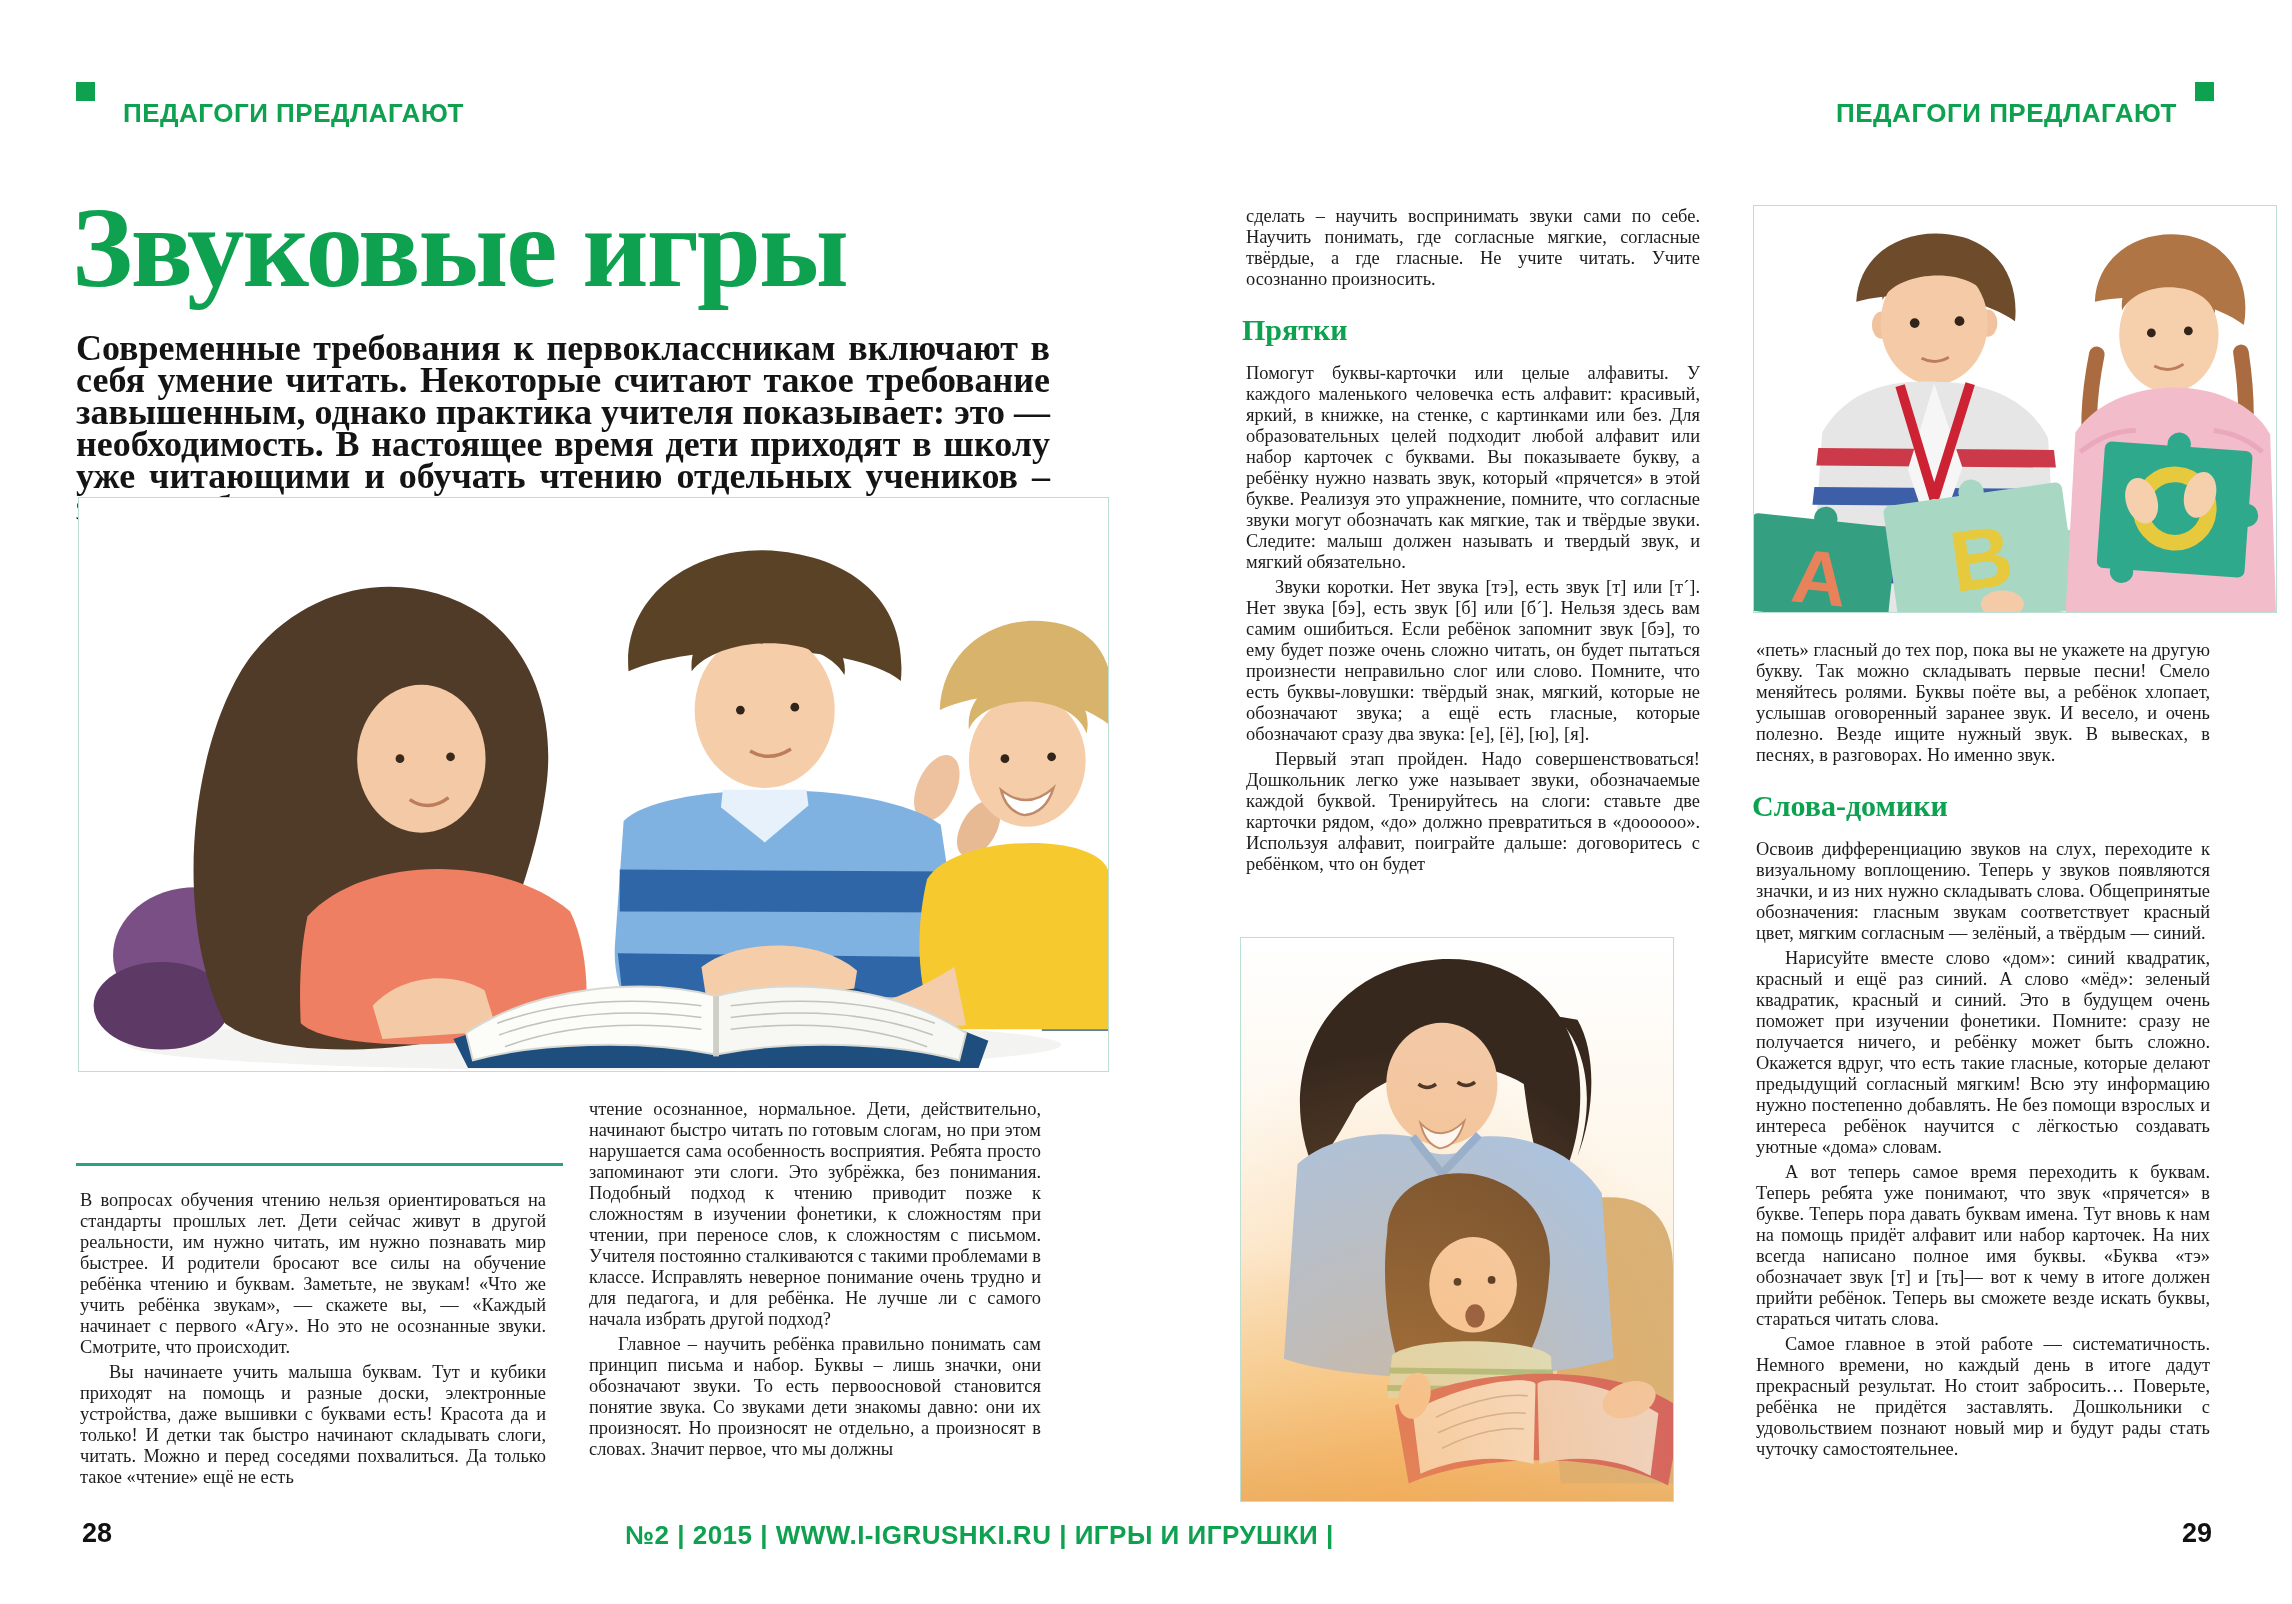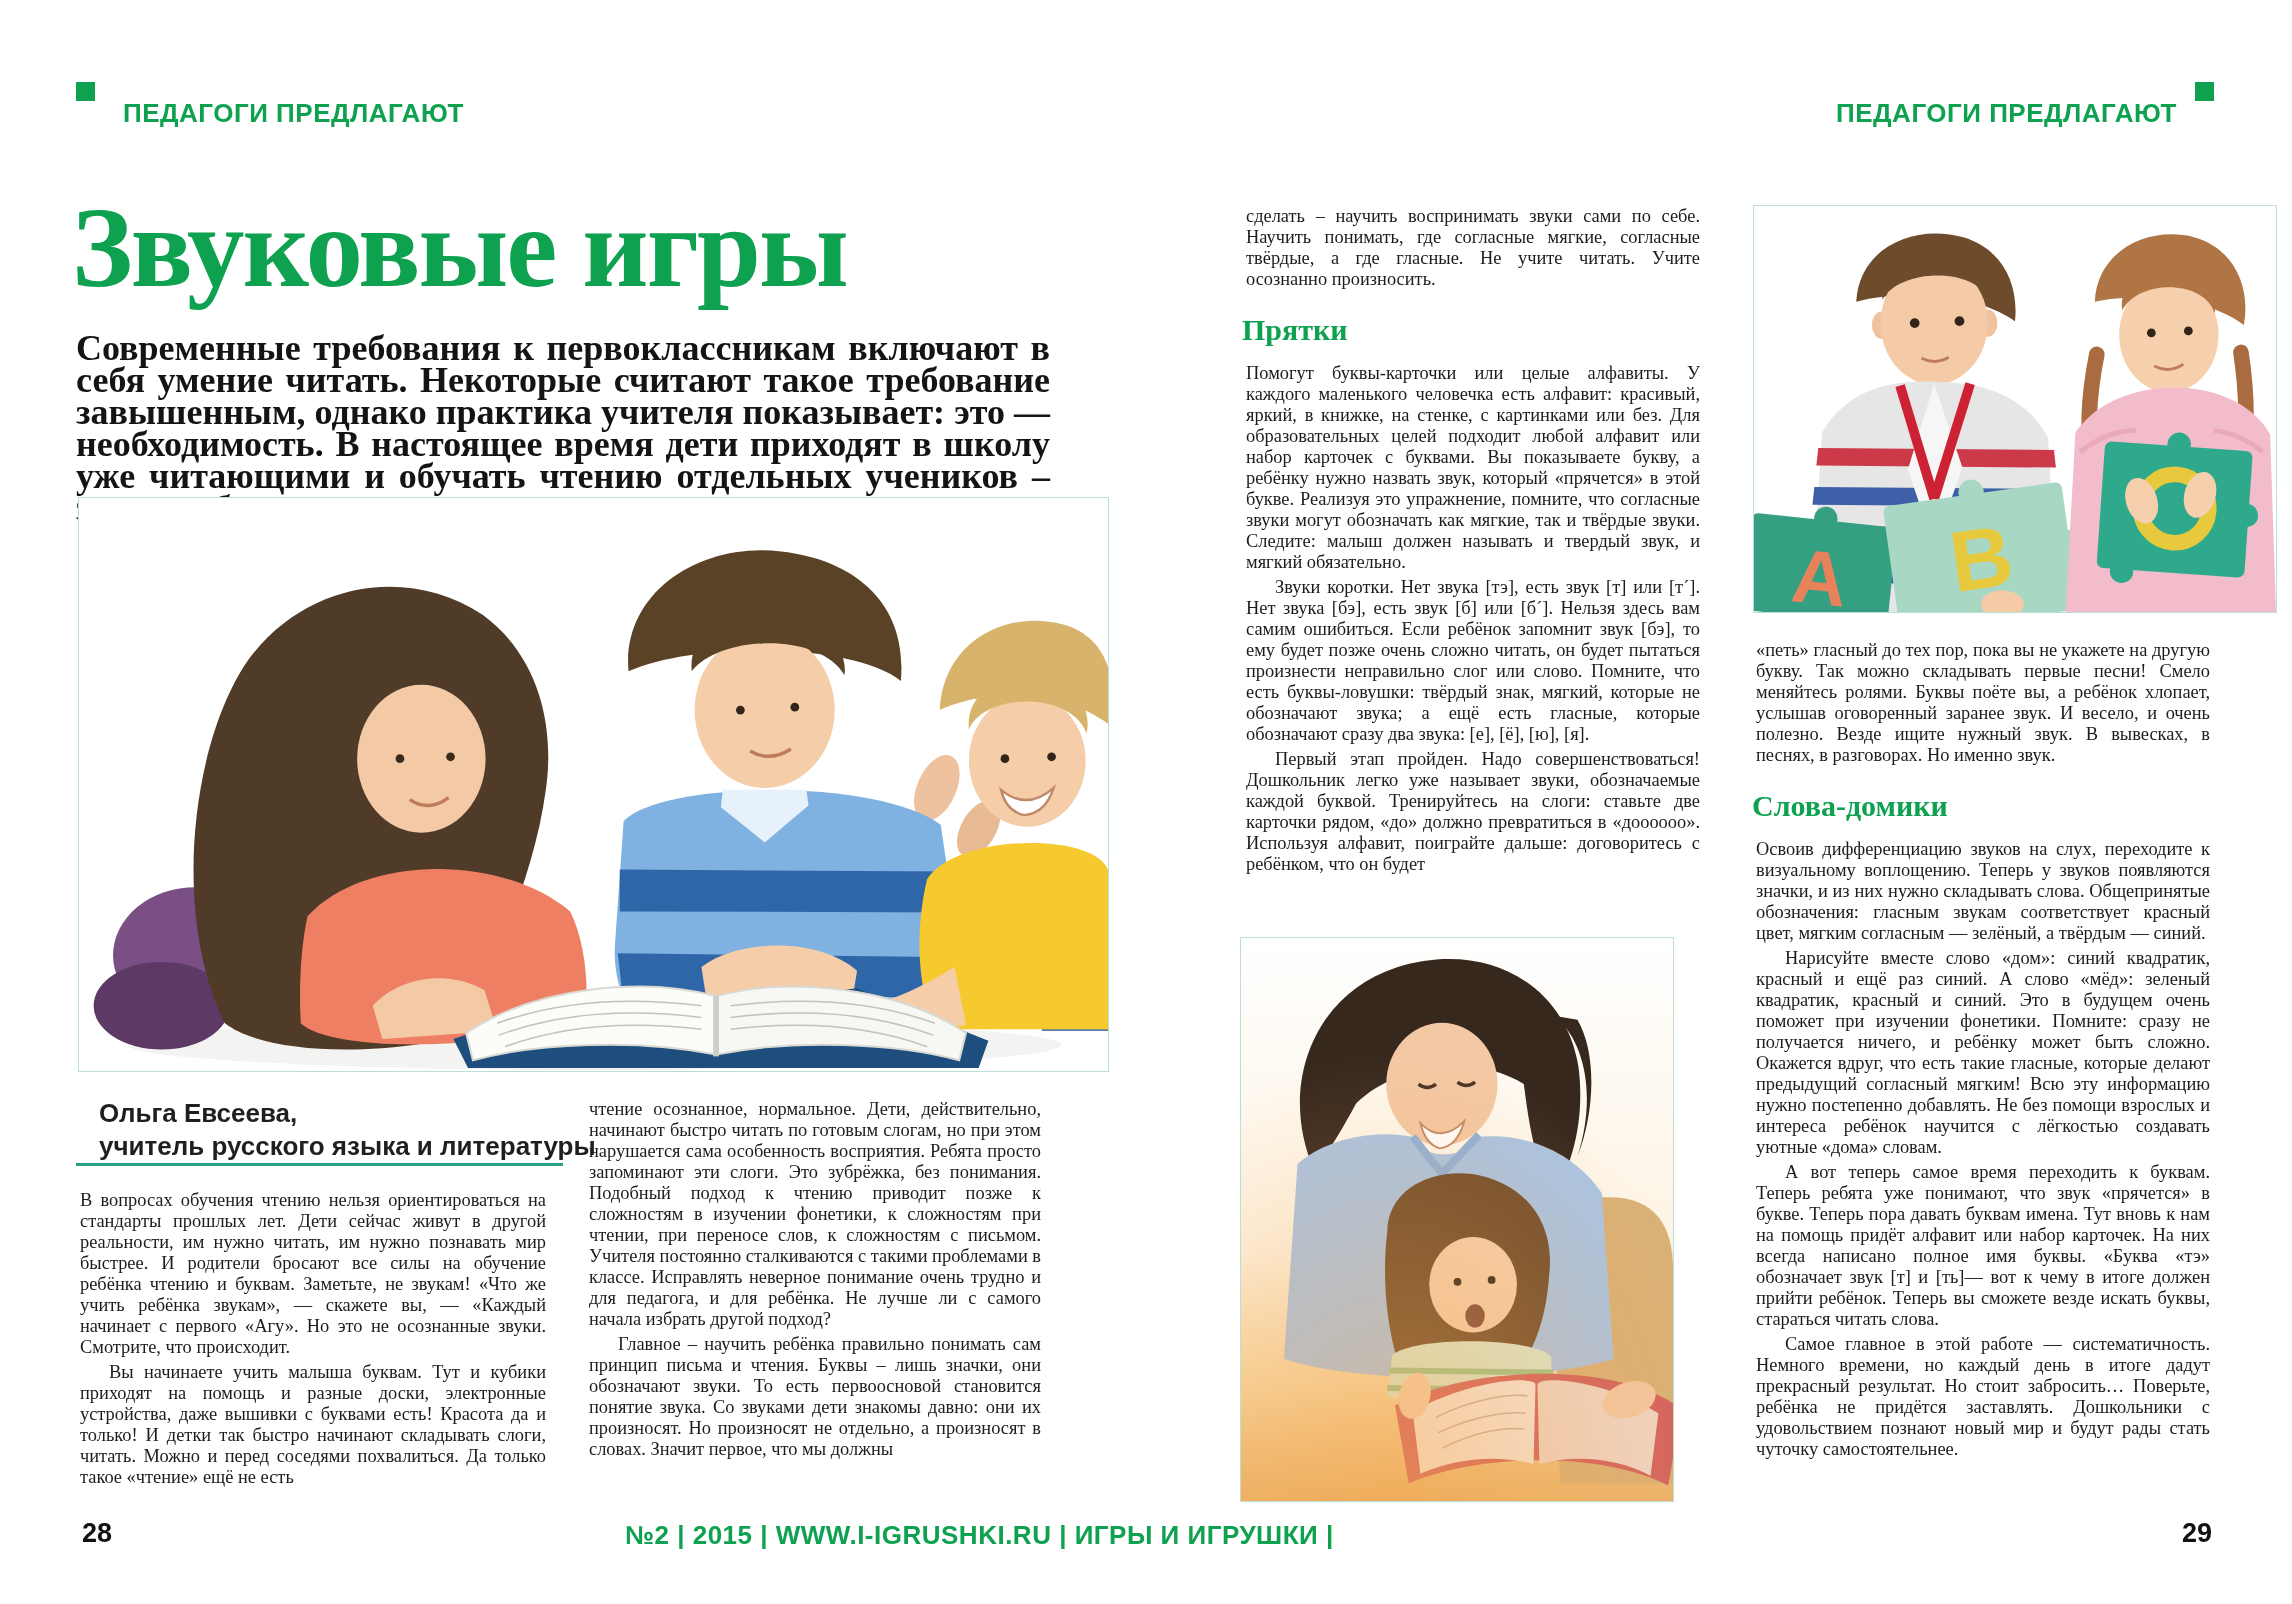--- a/index.html
+++ b/index.html
@@ -107,33 +107,29 @@
 
       <path d="M 385 556 L 540 504 L 660 520 L 800 504 L 935 558 L 925 586 L 400 586 Z" fill="#1d4e7e"></path>
       <path d="M 398 550 C 470 502 580 492 655 512 L 655 572 C 575 556 470 560 405 578 Z" fill="#fcfcf9" stroke="#d9d9d4" stroke-width="2"></path>
       <path d="M 912 550 C 840 502 730 492 655 512 L 655 572 C 735 556 840 560 905 578 Z" fill="#f7f7f3" stroke="#d9d9d4" stroke-width="2"></path>
       <path d="M 430 540 C 490 518 560 512 640 522 M 432 552 C 492 530 560 524 640 534 M 438 564 C 495 543 562 537 640 546" stroke="#c3c3bd" stroke-width="1.6" fill="none"></path>
       <path d="M 880 540 C 820 518 750 512 670 522 M 878 552 C 818 530 750 524 670 534 M 872 564 C 815 543 748 537 670 546" stroke="#c3c3bd" stroke-width="1.6" fill="none"></path>
       <path d="M 652 512 L 658 512 L 658 574 L 652 574 Z" fill="#cfcfc8"></path>
     </svg>
   </div>
 
-  <div class="caption">
-    <div>Ольга Евсеева,</div>
-    <div>учитель русского языка и литературы</div>
-  </div>
   <div class="rule"></div>
 
   <div id="col1" class="col">
     <p>В вопросах обучения чтению нельзя ориентироваться на стандарты прошлых лет. Дети сейчас живут в другой реальности, им нужно читать, им нужно познавать мир быстрее. И родители бросают все силы на обучение ребёнка чтению и буквам. Заметьте, не звукам! «Что же учить ребёнка звукам», — скажете вы, — «Каждый начинает с первого «Агу».  Но это не осознанные звуки. Смотрите, что происходит.</p>
     <p class="indent">Вы начинаете учить малыша буквам. Тут и кубики приходят на помощь и разные доски, электронные устройства, даже вышивки с буквами есть! Красота да и только! И детки так быстро начинают складывать слоги, читать. Можно и перед соседями похвалиться. Да только такое «чтение» ещё не есть</p>
   </div>
   <div id="col2" class="col">
     <p>чтение осознанное, нормальное. Дети, действительно, начинают быстро читать по готовым слогам, но при этом нарушается сама особенность восприятия. Ребята просто запоминают эти слоги. Это зубрёжка, без понимания. Подобный подход к чтению приводит позже к сложностям в изучении фонетики, к сложностям при чтении, при переносе слов, к сложностям с письмом. Учителя постоянно сталкиваются с такими проблемами в классе. Исправлять неверное понимание очень трудно и для педагога, и для ребёнка. Не лучше ли с самого начала избрать другой подход?</p>
-    <p class="indent">Главное – научить ребёнка правильно понимать сам принцип письма и чтения. Буквы – лишь значки, они обозначают звуки. То есть первоосновой становится понятие звука. Со звуками дети знакомы давно: они их произносят. Но произносят не отдельно, а произносят в словах. Значит первое, что мы должны</p>
+    <p class="indent">Главное – научить ребёнка правильно понимать сам принцип письма и набор. Буквы – лишь значки, они обозначают звуки. То есть первоосновой становится понятие звука. Со звуками дети знакомы давно: они их произносят. Но произносят не отдельно, а произносят в словах. Значит первое, что мы должны</p>
   </div>
 
   <div id="photo2" class="photo-frame">
     <svg viewBox="0 0 536 416" preserveAspectRatio="none">
       <rect width="536" height="416" fill="#ffffff"></rect>
 
       <path d="M 105 98 C 108 42 165 18 215 32 C 255 44 272 80 268 118 C 225 88 150 86 105 98 Z" fill="#6d4b2b"></path>
       <ellipse cx="131" cy="122" rx="10" ry="14" fill="#f0c29d"></ellipse>
         <ellipse cx="240" cy="120" rx="10" ry="14" fill="#f0c29d"></ellipse>
       <ellipse cx="185" cy="120" rx="55" ry="63" fill="#f5cba7"></ellipse>

